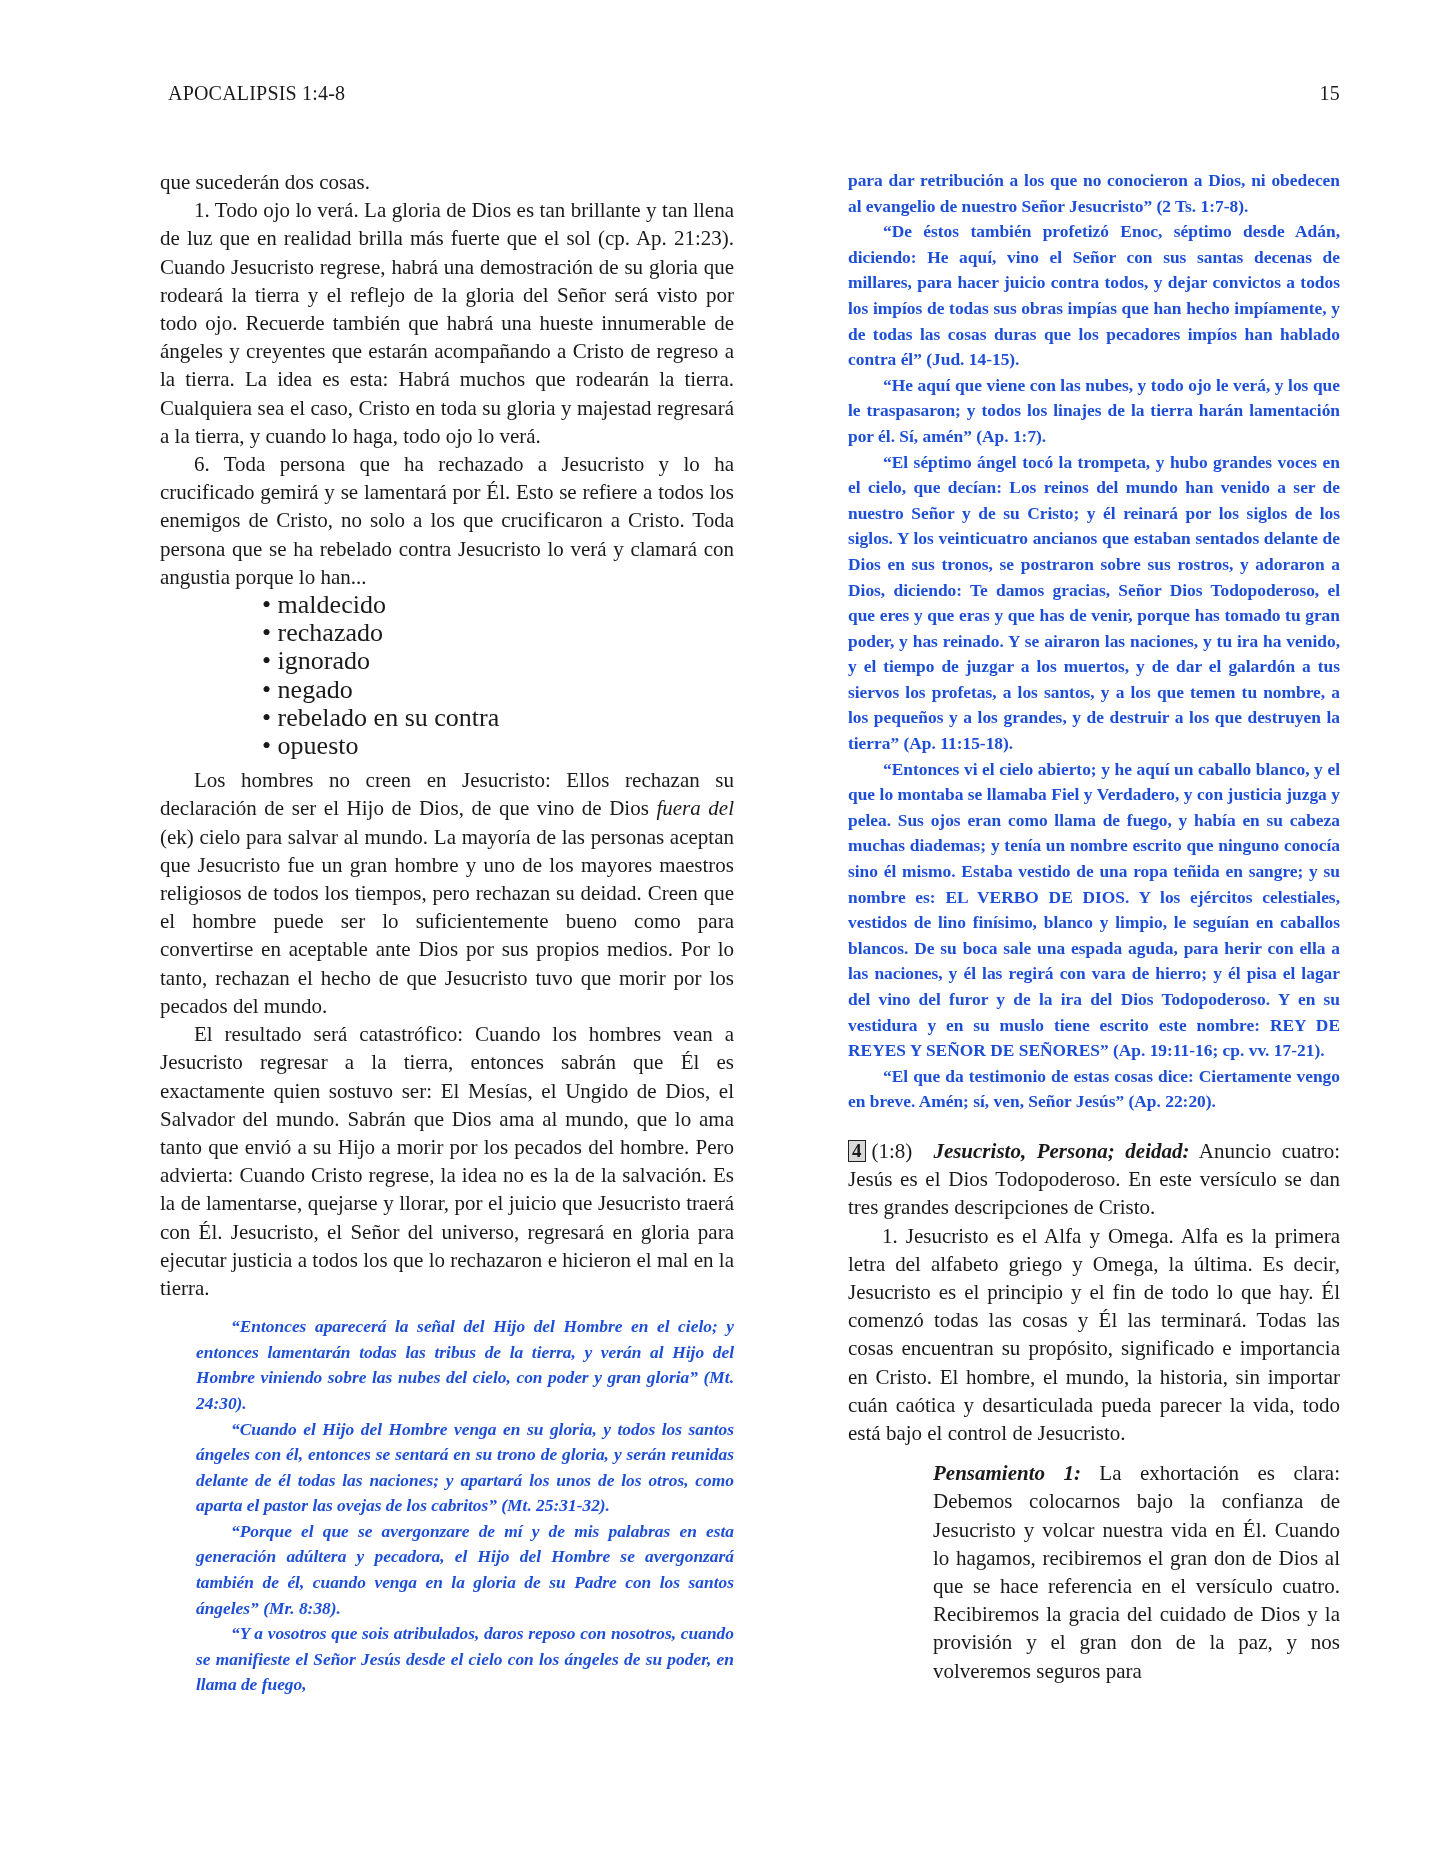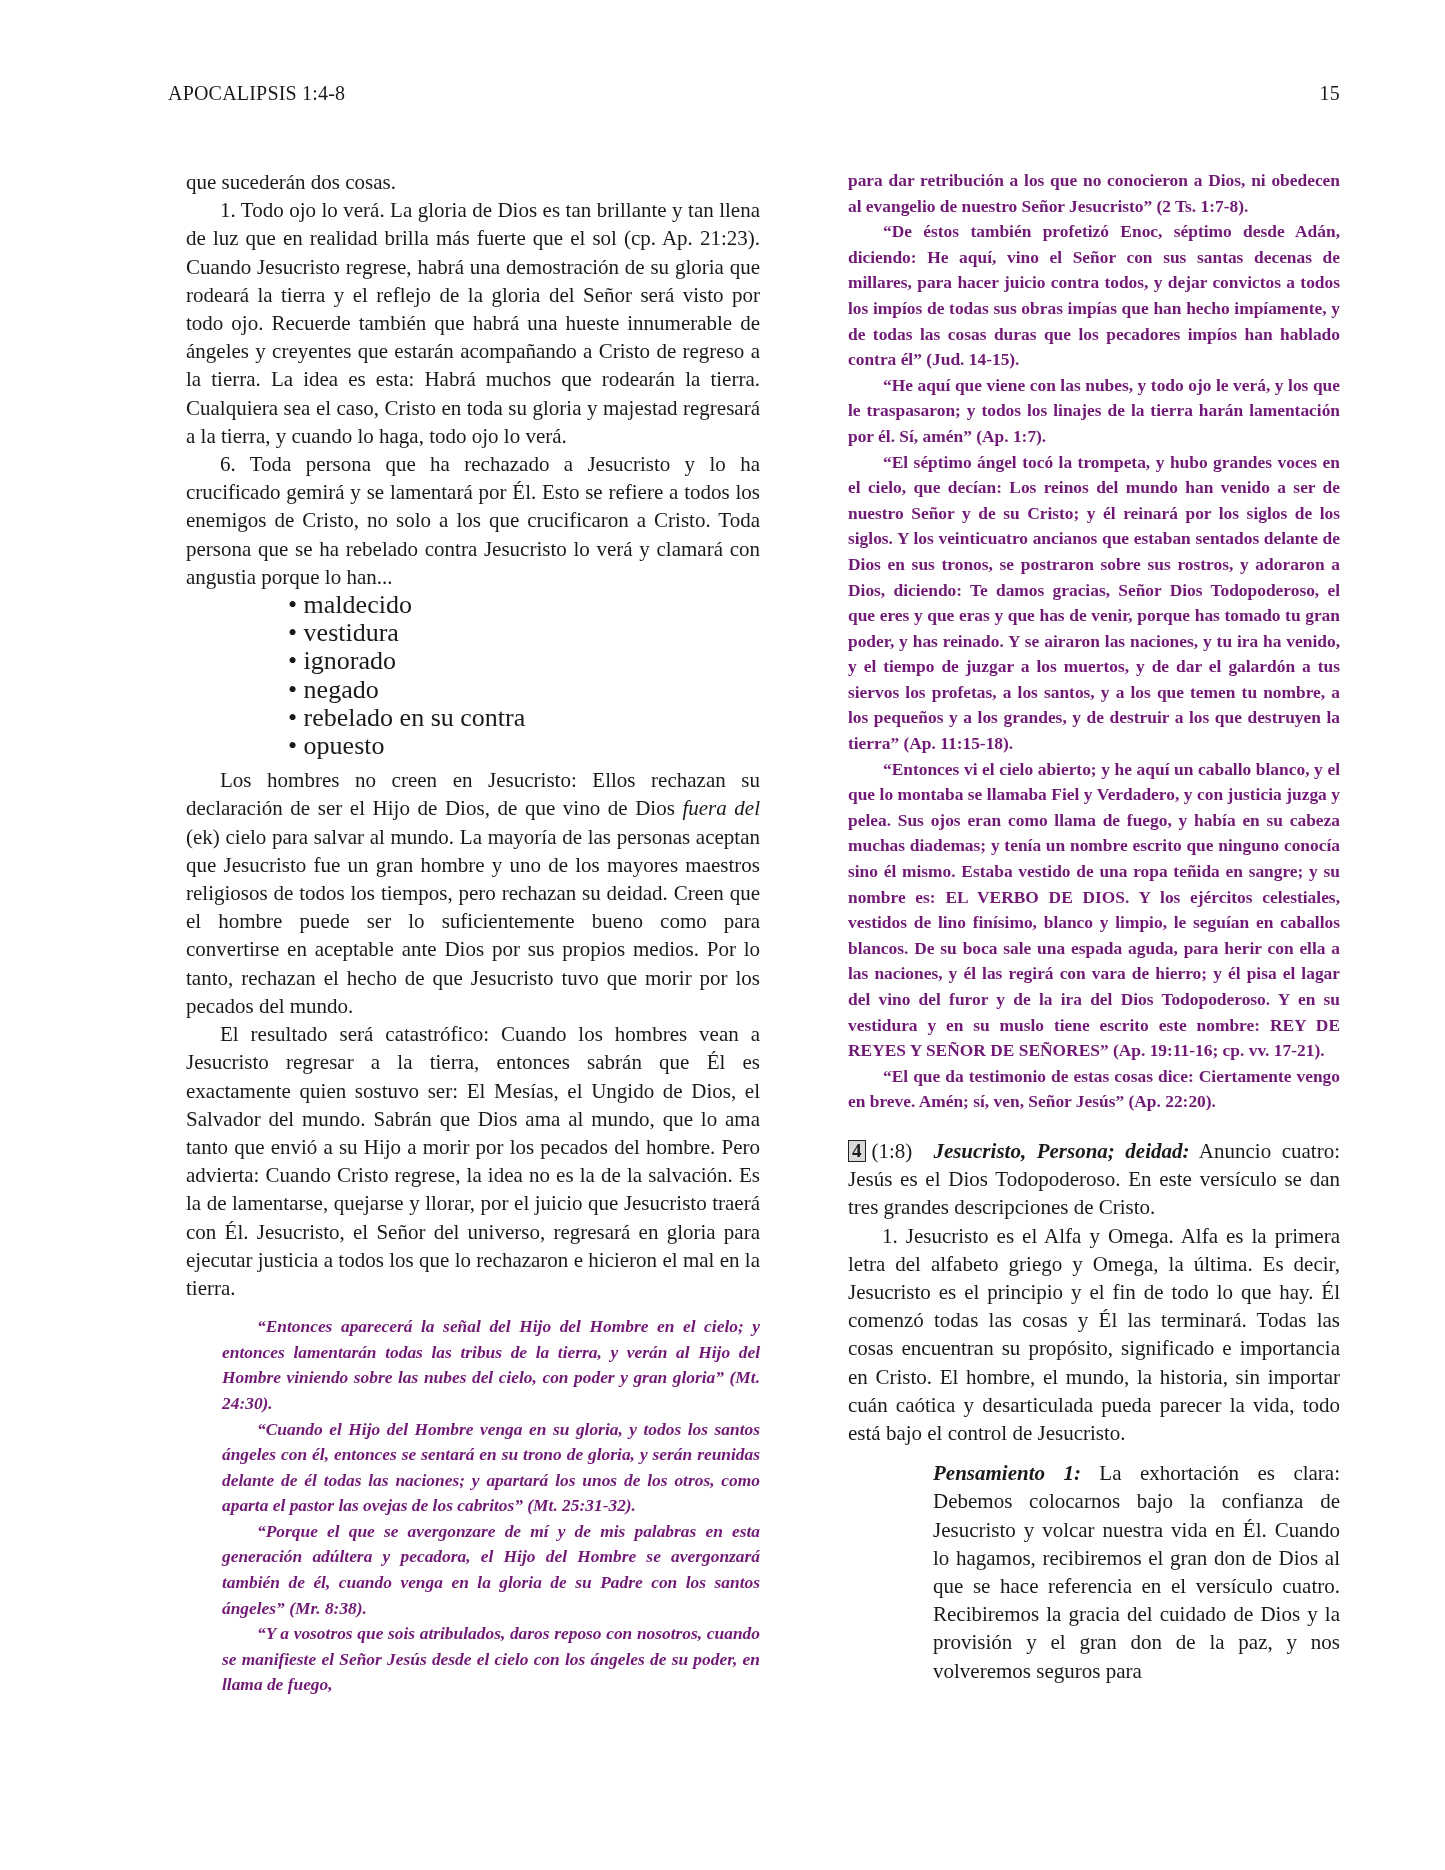--- a/index.html
+++ b/index.html
@@ -6,38 +6,38 @@
   body {
     width: 1445px; height: 1870px; position: relative; overflow: hidden;
     font-family: "Liberation Serif", "DejaVu Serif", serif; color: #1a1a1a;
   }
   .running-head {
     position: absolute; top: 82px; left: 168px; width: 1172px;
     display: flex; justify-content: space-between;
     font-size: 20px; letter-spacing: 0.2px;
   }
   .col { position: absolute; top: 168px; }
-  .col-left { left: 186px; width: 574px; }
+  .col-left { left: 160px; width: 574px; }
   .col-right { left: 848px; width: 492px; }
 
   p { margin: 0; }
   .body {
     font-size: 21px; line-height: 28.2px; text-align: justify;
     hyphens: none;
   }
   .indent { text-indent: 34px; }
   .num-indent { text-indent: 34px; }
   .bullets { list-style: none; margin: 0; padding: 0 0 0 102px; font-size: 26px; line-height: 28.2px; }
   .bullets li::before { content: "\2022\00a0"; }
   .gap { height: 12px; }
   .gap-sm { height: 6px; }
   .quote {
     font-family: "Liberation Serif", "DejaVu Serif", serif;
     font-weight: bold; font-size: 17.4px; line-height: 25.6px; text-align: justify;
-    color: #701a75;
+    color: #1d4ed8;
   }
   .quote-block-left { margin-left: 36px; font-style: italic; }
   .quote .qi { text-indent: 35px; }
   .verse-box {
     display: inline-block; border: 1.5px solid #222; background: #d8d8d8;
     font-weight: bold; font-size: 19px; line-height: 20px; padding: 0 3px;
     margin-right: 6px; vertical-align: 1px;
   }
   .bi { font-weight: bold; font-style: italic; margin-top: 36px; }
   .thought { margin-left: 85px; }
@@ -50,21 +50,21 @@
   <span>APOCALIPSIS 1:4-8</span>
   <span>15</span>
 </div>
 
 <div class="col col-left">
   <p class="body">que sucederán dos cosas.</p>
   <p class="body num-indent">1.  Todo ojo lo verá. La gloria de Dios es tan brillante y tan llena de luz que en realidad brilla más fuerte que el sol (cp. Ap. 21:23). Cuando Jesucristo regrese, habrá una demostración de su gloria que rodeará la tierra y el reflejo de la gloria del Señor será visto por todo ojo. Recuerde también que habrá una hueste innumerable de ángeles y creyentes que estarán acompañando a Cristo de regreso a la tierra. La idea es esta: Habrá muchos que rodearán la tierra. Cualquiera sea el caso, Cristo en toda su gloria y majestad regresará a la tierra, y cuando lo haga, todo ojo lo verá.</p>
   <p class="body num-indent">6. Toda persona que ha rechazado a Jesucristo y lo ha crucificado gemirá y se lamentará por Él. Esto se refiere a todos los enemigos de Cristo, no solo a los que crucificaron a Cristo. Toda persona que se ha rebelado contra Jesucristo lo verá y clamará con angustia porque lo han...</p>
   <ul class="bullets">
     <li>maldecido</li>
-    <li>vestidura</li>
+    <li>rechazado</li>
     <li>ignorado</li>
     <li>negado</li>
     <li>rebelado en su contra</li>
     <li>opuesto</li>
   </ul>
   <div class="gap-sm"></div>
   <p class="body indent"><span>Los hombres no creen en Jesucristo: Ellos rechazan su declaración de ser el Hijo de Dios, de que vino de Dios </span><em>fuera del</em><span> (ek) cielo para salvar al mundo. La mayoría de las personas aceptan que Jesucristo fue un gran hombre y uno de los mayores maestros religiosos de todos los tiempos, pero rechazan su deidad. Creen que el hombre puede ser lo suficientemente bueno como para convertirse en aceptable ante Dios por sus propios medios. Por lo tanto, rechazan el hecho de que Jesucristo tuvo que morir por los pecados del mundo.</span></p>
   <p class="body indent">El resultado será catastrófico: Cuando los hombres vean a Jesucristo regresar a la tierra, entonces sabrán que Él es exactamente quien sostuvo ser: El Mesías, el Ungido de Dios, el Salvador del mundo. Sabrán que Dios ama al mundo, que lo ama tanto que envió a su Hijo a morir por los pecados del hombre. Pero advierta: Cuando Cristo regrese, la idea no es la de la salvación. Es la de lamentarse, quejarse y llorar, por el juicio que Jesucristo traerá con Él. Jesucristo, el Señor del universo, regresará en gloria para ejecutar justicia a todos los que lo rechazaron e hicieron el mal en la tierra.</p>
   <div class="gap"></div>
   <div class="quote quote-block-left">

